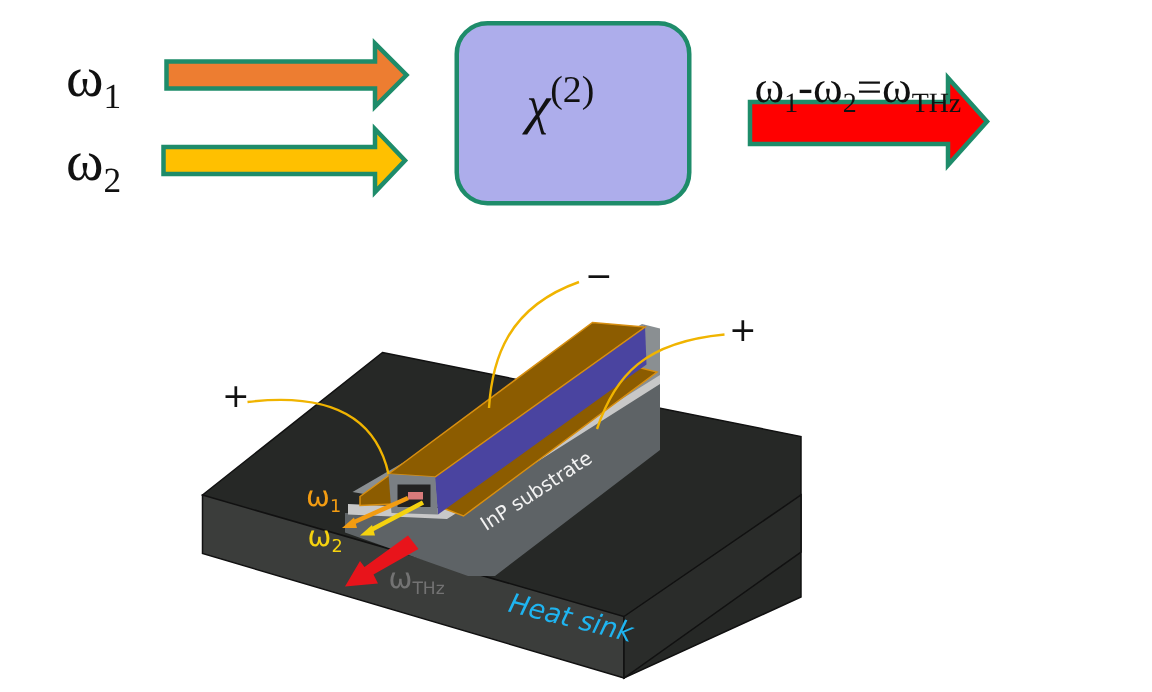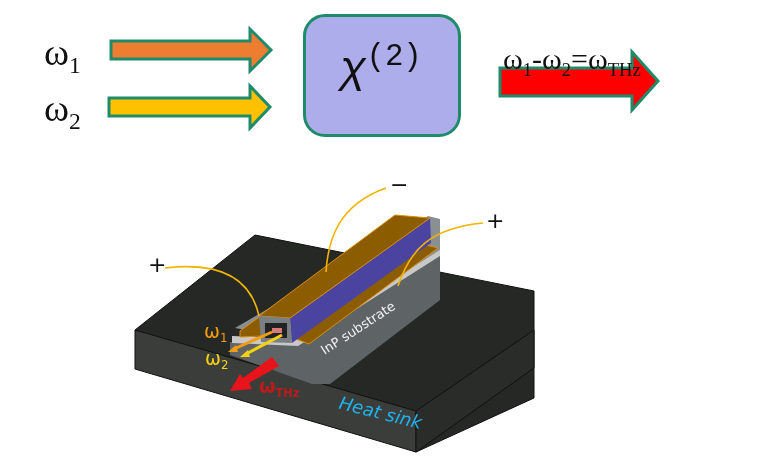--- a/index.html
+++ b/index.html
@@ -6,21 +6,21 @@
   body { width: 768px; height: 461px; position: relative; overflow: hidden; font-family: "Liberation Serif", serif; }
   .abs { position: absolute; }
   .serif { font-family: "Liberation Serif", "DejaVu Serif", serif; color: #111; }
   .sans { font-family: "DejaVu Sans", "Liberation Sans", sans-serif; }
   sub.s { font-size: 0.62em; vertical-align: -0.35em; line-height: 0; }
   sup.s { font-size: 0.62em; vertical-align: 0.6em; line-height: 0; }
   #chi-box {
     left: 303px; top: 14px; width: 160px; width: 158px; height: 123px;
     background: #adadeb; border: 3px solid #1e8c6a; border-radius: 22px; box-sizing: border-box;
   }
-  #chi-text { left: 340px; top: 40px; font-size: 44px; line-height: 60px; font-family: Liberation Mono, monospace; }
+  #chi-text { left: 351px; top: 40px; font-size: 36px; line-height: 60px; }
   svg { position: absolute; left: 0; top: 0; }
 </style>
 </head>
 <body>
 
 <div class="abs serif" style="left:44px;top:30px;font-size:38px;line-height:44px;">
   <span>ω</span><sub class="s">1</sub>
 </div>
 <div class="abs serif" style="left:44px;top:86px;font-size:38px;line-height:44px;">
   <span>ω</span><sub class="s">2</sub>
@@ -86,15 +86,15 @@
 <div class="abs sans" style="left:318px;top:345px;font-size:13px;color:#f2f2f2;transform:rotate(-33deg);transform-origin:left top;white-space:nowrap;">InP substrate</div>
 
 <div class="abs sans" style="left:342px;top:392px;font-size:18px;font-style:italic;color:#1fb4f0;transform:rotate(14deg);transform-origin:left top;white-space:nowrap;">Heat sink</div>
 
 <div class="abs sans" style="left:204px;top:321px;font-size:19px;color:#f39c12;line-height:20px;">
   <span>ω</span><sub class="s">1</sub>
 </div>
 <div class="abs sans" style="left:205px;top:348px;font-size:19px;color:#f5d20f;line-height:20px;">
   <span>ω</span><sub class="s">2</sub>
 </div>
-<div class="abs sans" style="left:259px;top:376px;font-size:19px;color:#b91c1c;line-height:20px;font-weight:bold;">
+<div class="abs sans" style="left:259px;top:376px;font-size:19px;color:#737373;line-height:20px;">
   <span>ω</span><sub class="s" style="font-size:0.6em;">THz</sub>
 </div>
 
 </body></html>

